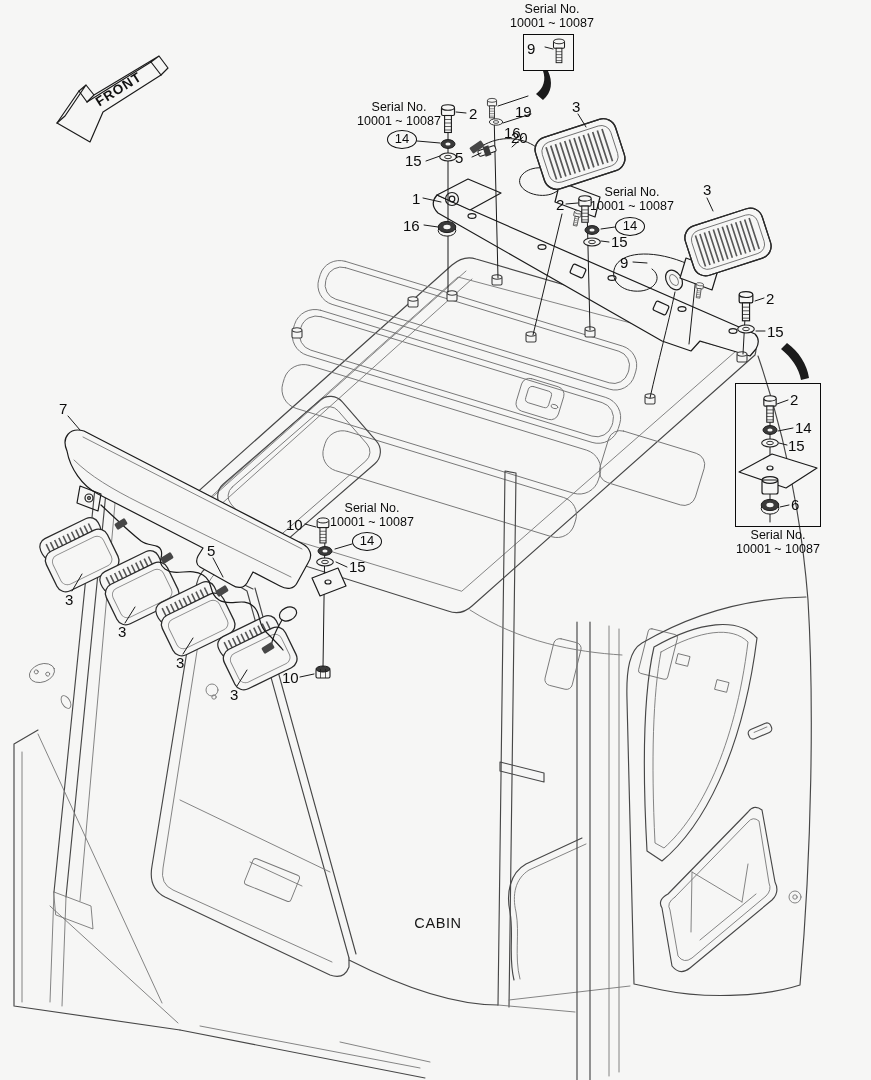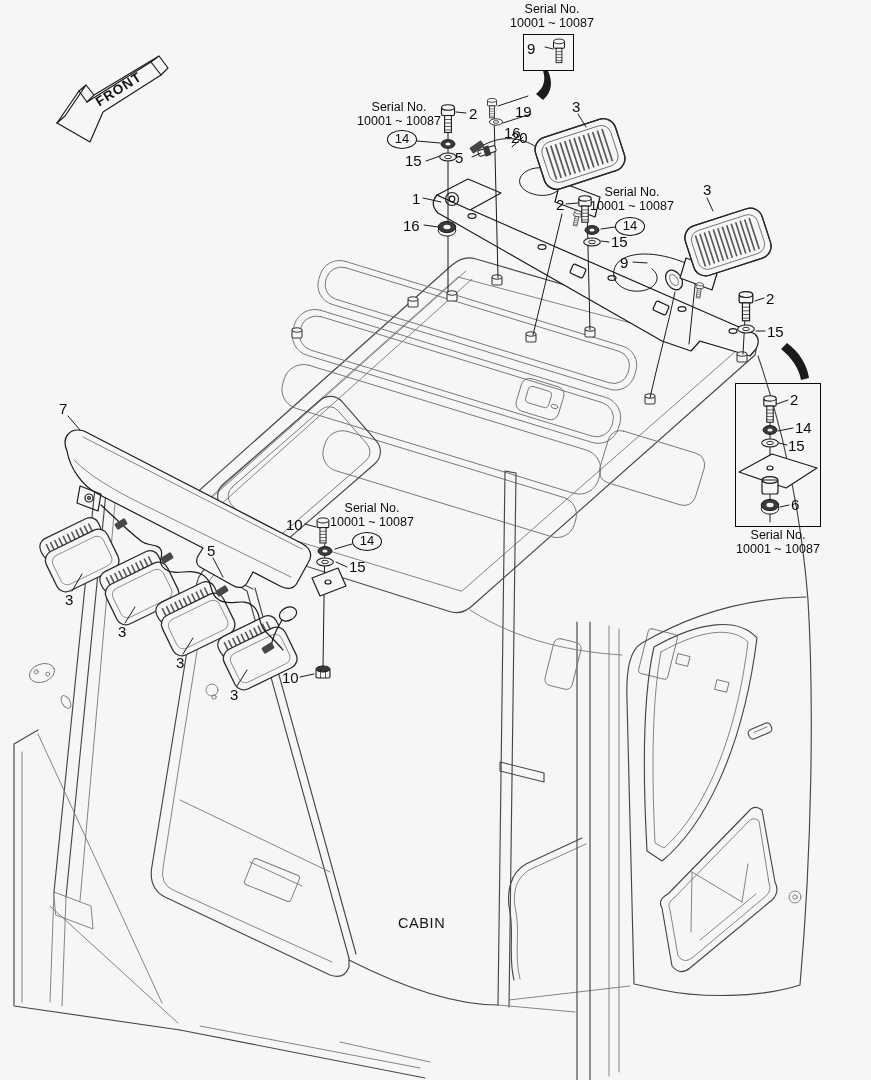--- a/index.html
+++ b/index.html
@@ -4,21 +4,21 @@
 <style>
   html,body{margin:0;padding:0;background:#eceae8;}
   #stage{position:relative;width:871px;height:1080px;background:#f6f6f5;overflow:hidden;
          font-family:"Liberation Sans",sans-serif;}
   #art{position:absolute;left:0;top:0;}
   .pn{position:absolute;font:400 15px/1 "Liberation Sans",sans-serif;color:#0b0b0b;white-space:nowrap;}
   .serial{position:absolute;width:130px;text-align:center;font:400 12.5px/14px "Liberation Sans",sans-serif;color:#0b0b0b;}
   .circ{position:absolute;width:30px;height:19px;border:1.3px solid #0b0b0b;border-radius:50%;
         box-sizing:border-box;text-align:center;font:400 13px/16px "Liberation Sans",sans-serif;color:#0b0b0b;}
   .pbox{position:absolute;border:1.4px solid #0b0b0b;box-sizing:border-box;}
-  .cabin-label{position:absolute;width:80px;font:400 14.5px/1 "Liberation Sans",sans-serif;
+  .cabin-label{position:absolute;width:80px;text-align:center;font:400 14.5px/1 "Liberation Sans",sans-serif;
                letter-spacing:.6px;color:#171717;}
   .c1{stroke:#474747;stroke-width:1.15;fill:none;stroke-linecap:round;stroke-linejoin:round;}
   .c2{stroke:#777;stroke-width:.9;fill:none;stroke-linecap:round;stroke-linejoin:round;}
   .k{stroke:#1b1b1b;stroke-width:1.2;fill:none;stroke-linecap:round;stroke-linejoin:round;}
   .kf{stroke:#1b1b1b;stroke-width:1.2;fill:#f6f6f5;stroke-linejoin:round;}
   .ld{stroke:#1b1b1b;stroke-width:1;fill:none;stroke-linecap:round;}
 </style>
 </head>
 <body>
 

